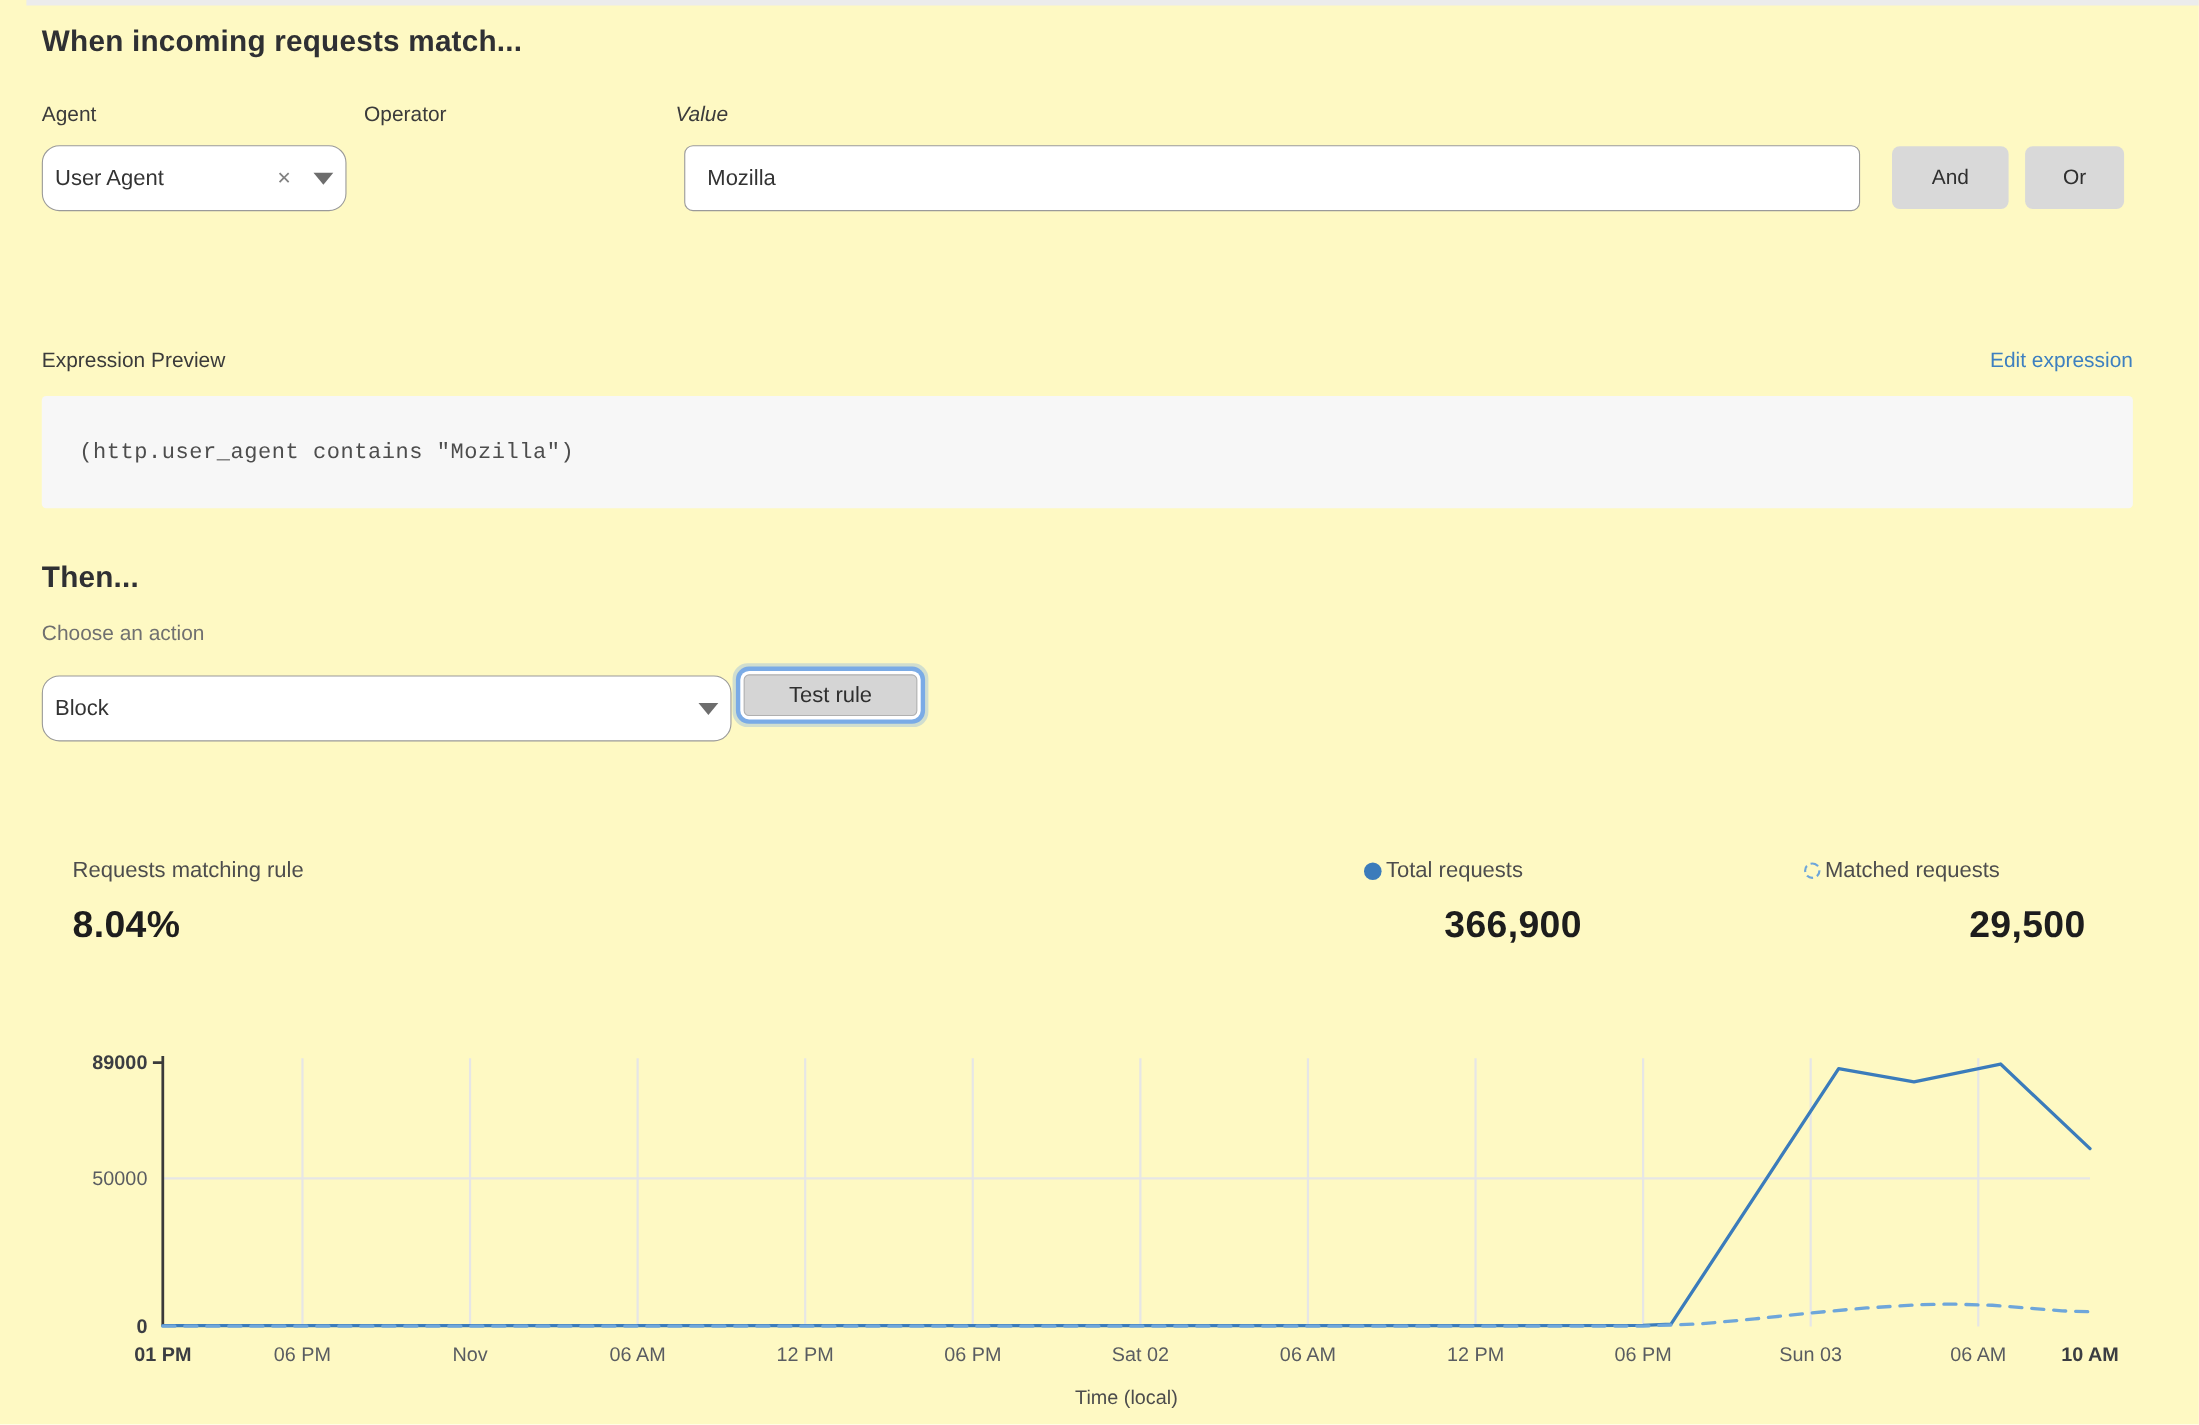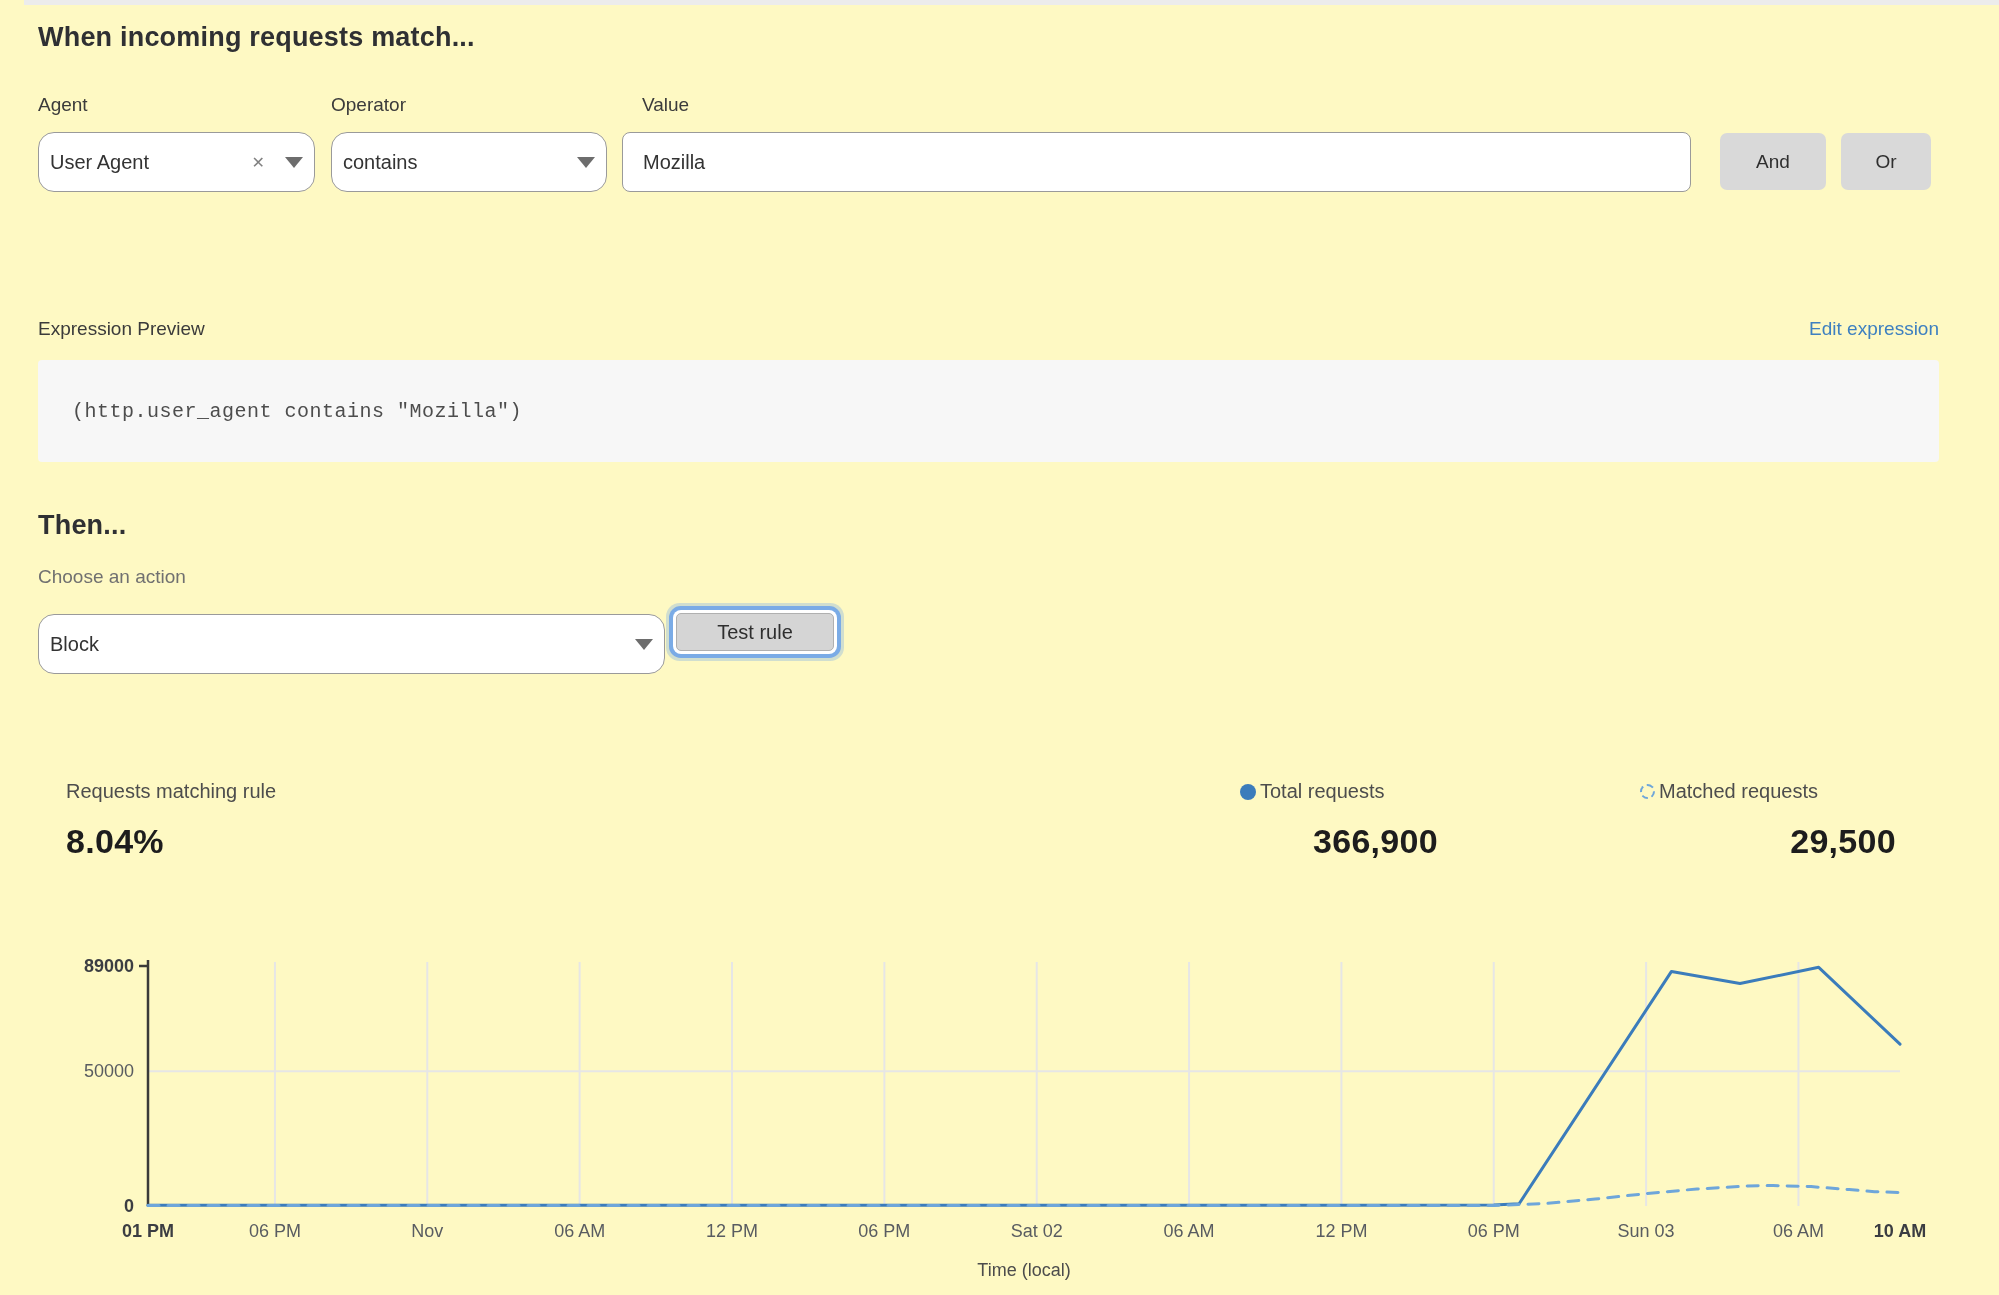--- a/index.html
+++ b/index.html
@@ -72,32 +72,28 @@
 <body>
 
 <div class="page">
 
   <div class="abs top-strip"></div>
 
   <div class="abs h-title" style="left:38px; top:22px;">When incoming requests match...</div>
 
   <div class="abs fld-label" style="left:38px;  top:94px;">Agent</div>
   <div class="abs fld-label" style="left:331px; top:94px;">Operator</div>
-  <div class="abs fld-label" style="left:642px; top:94px;">Value</div>
+  <div class="abs fld-label" style="left:614px; top:94px;font-style:italic;">Value</div>
 
   <div class="abs select-box" style="left:38px; top:132px; width:277px;">
     <span class="sel-text">User Agent</span>
     <span class="x-clear">✕</span>
     <span class="caret"></span>
   </div>
 
-  <div class="abs select-box" style="left:331px; top:132px; width:276px;">
-    <span class="sel-text">contains</span>
-    <span class="caret"></span>
-  </div>
 
   <input class="abs text-input" style="left: 622px; top: 132px; width: 1069px;" value="Mozilla">
 
   <button class="abs gray-btn" style="left:1720px; top:133px; width:106px; height:57px;">And</button>
   <button class="abs gray-btn" style="left:1841px; top:133px; width:90px; height:57px;">Or</button>
 
   <div class="abs fld-label" style="left:38px; top:318px;">Expression Preview</div>
   <a class="abs link" style="top:318px; right:60px;">Edit expression</a>
 
   <div class="abs code-block" style="left:38px; top:360px; width:1901px; height:102px;">

